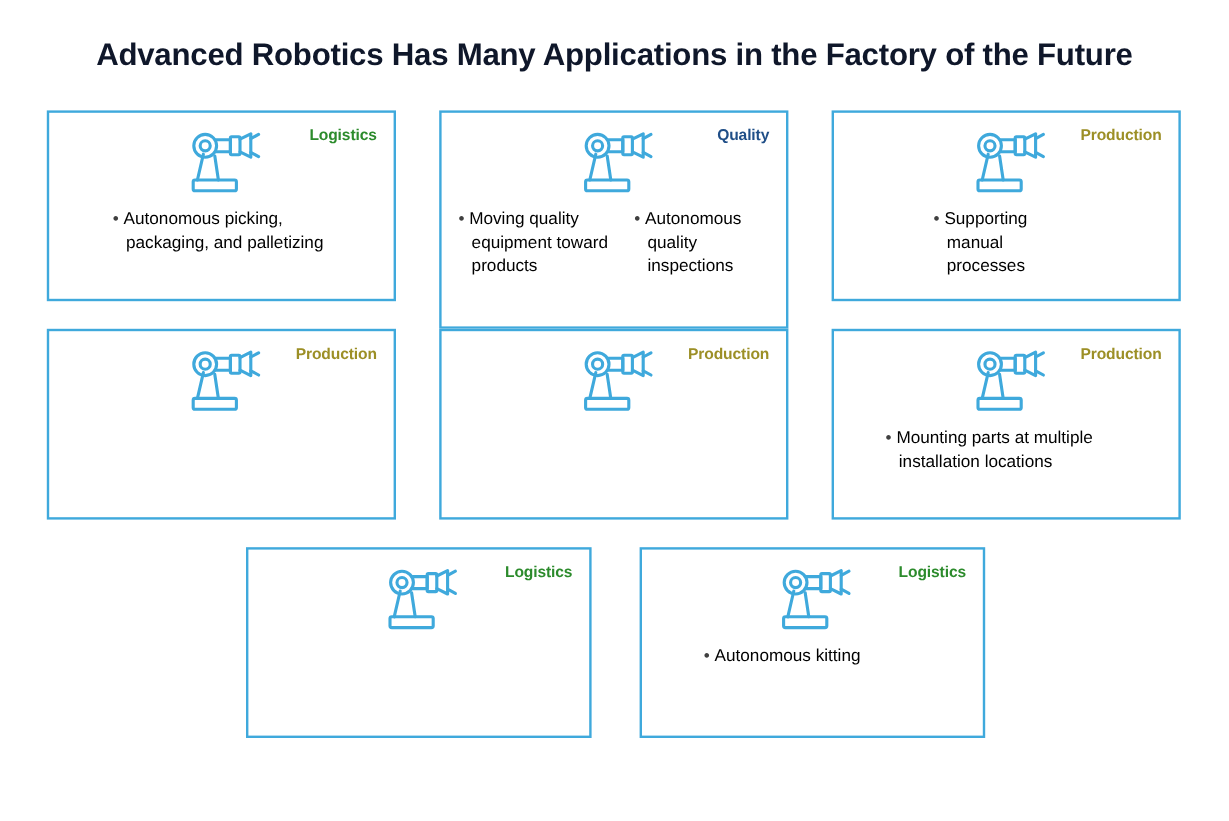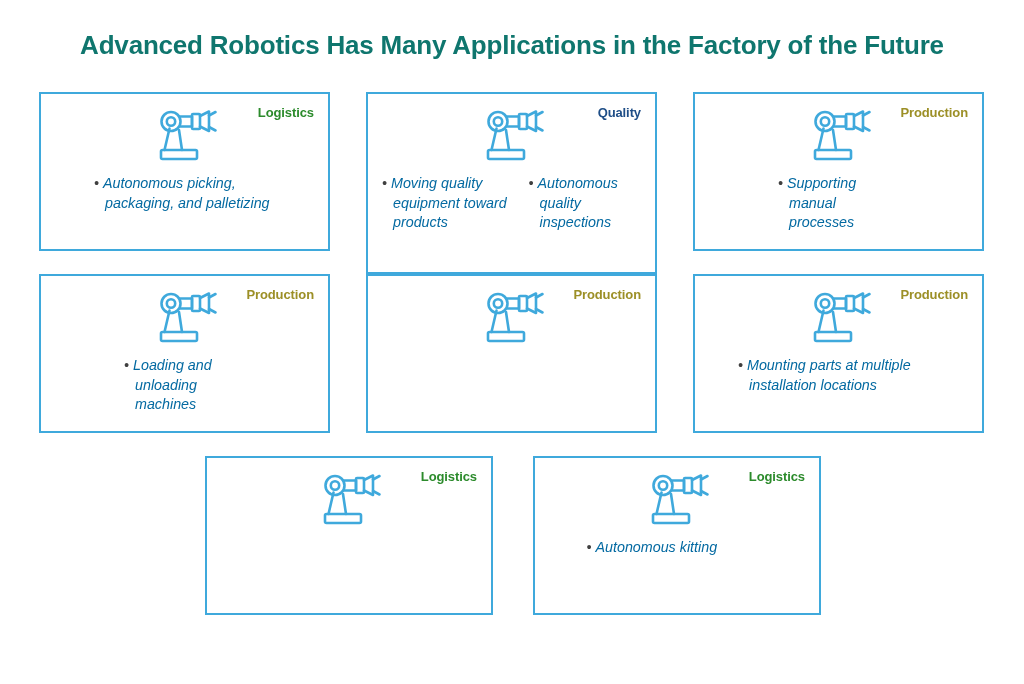--- a/index.html
+++ b/index.html
@@ -19,21 +19,21 @@
 
   #page-title {
     position: absolute;
     left: 0;
     top: 30px;
     width: 1024px;
     text-align: center;
     font-size: 26px;
     font-weight: bold;
     letter-spacing: -0.2px;
-    color: #0f766e;
+    color: #0f172a;
     font-family: "Liberation Sans", sans-serif;
   }
 
   .card {
     position: absolute;
     box-sizing: border-box;
     border: 2px solid #3fa9dc;
     background: #ffffff;
   }
 
@@ -72,26 +72,25 @@
     align-items: flex-start;
     padding: 0 14px;
     box-sizing: border-box;
     gap: 12px;
   }
   .card-body.center { justify-content: center; }
 
   .bullet-col {
     font-size: 14.3px;
     line-height: 19.5px;
-    color: #0369a1;
+    color: #000000;
     position: relative;
     padding-left: 11px;
     text-indent: -11px;
     white-space: pre-line;
-    font-style: italic;
   }
   .bullet-col::before {
     content: "\2022\00a0";
     color: #404040;
   }
 
   .col-w-narrow { width: 110px; }
   .col-w-mid    { width: 134px; }
   .col-w-wide   { width: 170px; }
   .col-w-xwide  { width: 190px; }
@@ -197,21 +196,20 @@
 
     <rect x="43" y="8" width="8" height="15" rx="1"></rect>
 
     <path d="M51 10 L60 5.5 L60 25 L51 20.5"></path>
     <path d="M60 9.5 L66.5 6"></path>
     <path d="M60 21 L66.5 24.5"></path>
   </svg>
       </div>
       <div class="card-tag tag-production">Production</div>
       <div class="card-body">
-        <div class="bullet-col col-w-narrow">Loading and unloading machines</div>
       </div>
     </div>
     <div class="card" style="left: 366px; top: 274px; width: 291px; height: 159px; border-color: rgb(63, 169, 220);">
       <div class="card-icon">
   <svg viewBox="0 0 72 62" xmlns="http://www.w3.org/2000/svg" fill="none" stroke="#3fa9dc" stroke-width="2.6" stroke-linejoin="round" stroke-linecap="round">
 
     <rect x="12" y="44" width="36" height="9" rx="1.5"></rect>
 
     <path d="M20.5 22.5 L15.5 44"></path>
     <path d="M30 24 L33 44"></path>

